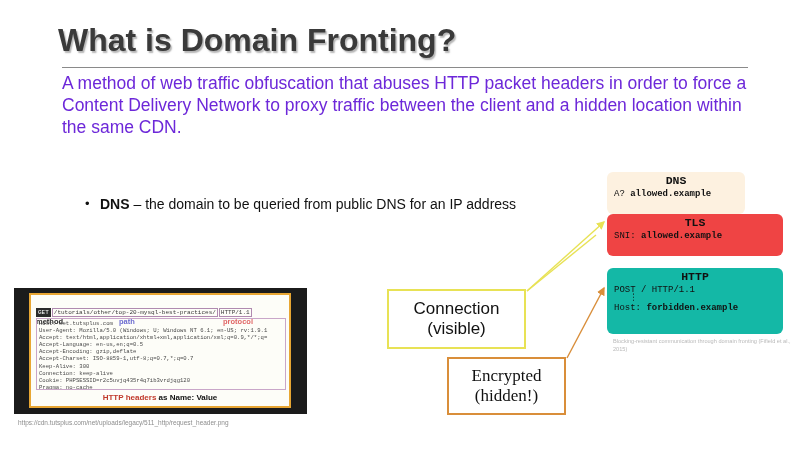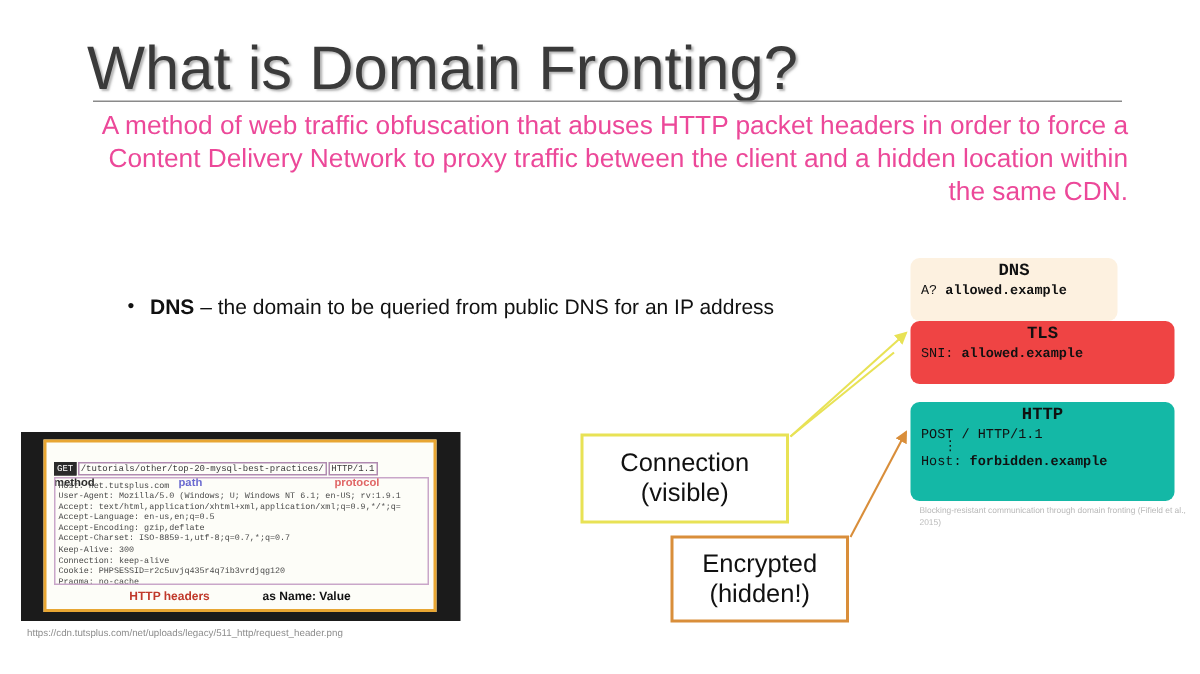--- a/index.html
+++ b/index.html
@@ -7,33 +7,33 @@
     width:800px;height:449px;position:relative;overflow:hidden;
     background:#ffffff;
     font-family:"Liberation Sans",sans-serif;
     color:#111;
   }
   #slide{position:absolute;inset:0;}
 
   
   .title{
     position:absolute;left:58px;top:22px;
-    font-size:41px;font-weight:400;color:#3a3a3a;
+    font-size:32px;font-weight:700;color:#3a3a3a;
     letter-spacing:0px;white-space:nowrap;
     text-shadow:1.5px 1.5px 1.5px rgba(120,120,120,.55);
   }
   .title-rule{
     position:absolute;left:62px;top:67px;width:686px;height:1px;
     background:#8a8a8a;
   }
 
   
   .intro{
     position:absolute;left:62px;top:72px;width:690px;
-    font-size:17.5px;line-height:22px;color:#ec4899;text-align:right;
+    font-size:17.5px;line-height:22px;color:#6d28d9;
   }
 
   
   .sub{
     position:absolute;left:52px;top:152px;width:510px;
     font-size:15px;line-height:19px;color:#111;
   }
   ul.bullets{
     position:absolute;left:82px;top:196px;width:480px;
     margin:0;padding:0;list-style:none;
@@ -81,21 +81,21 @@
     border:1px solid #c9a6c9;box-sizing:border-box;
     padding:1px 2px;
     font-family:"Liberation Mono",monospace;font-size:5.6px;line-height:7.1px;
     color:#4a4a4a;white-space:nowrap;overflow:hidden;
   }
   .shot-caption{
     position:absolute;left:0;top:98px;width:100%;text-align:center;
     font-size:8px;font-weight:bold;color:#c0392b;
     font-family:"Liberation Sans",sans-serif;
   }
-  .shot-caption .k{color:#111;padding-left:33px;}
+  .shot-caption .k{color:#111;}
   .srcurl{
     position:absolute;left:18px;top:419px;
     font-size:6.5px;color:#8d8d8d;
     font-family:"Liberation Sans",sans-serif;white-space:nowrap;
   }
 
   
   .pktbox{
     position:absolute;border-radius:6px;
     font-family:"Liberation Mono",monospace;
@@ -119,21 +119,21 @@
     font-family:"Liberation Sans",sans-serif;
   }
 
   
   .callout{
     position:absolute;background:#ffffff;box-sizing:border-box;
     display:flex;flex-direction:column;align-items:center;justify-content:center;
     font-size:17px;line-height:20px;color:#111;
   }
   #callout-unenc{left:387px;top:289px;width:139px;height:60px;border:2px solid #e8e255;}
-  #callout-enc{left:447px;top:357px;width:119px;height:58px;border:2px solid #4d7c0f;}
+  #callout-enc{left:447px;top:357px;width:119px;height:58px;border:2px solid #4d7c0f;font-family:Liberation Serif, serif;}
 
   svg.conn{position:absolute;left:0;top:0;width:800px;height:449px;overflow:visible;pointer-events:none;}
 </style>
 </head>
 <body>
 
 <div id="slide">
 
   <div class="title">What is Domain Fronting?</div>
   <div class="title-rule"></div>

